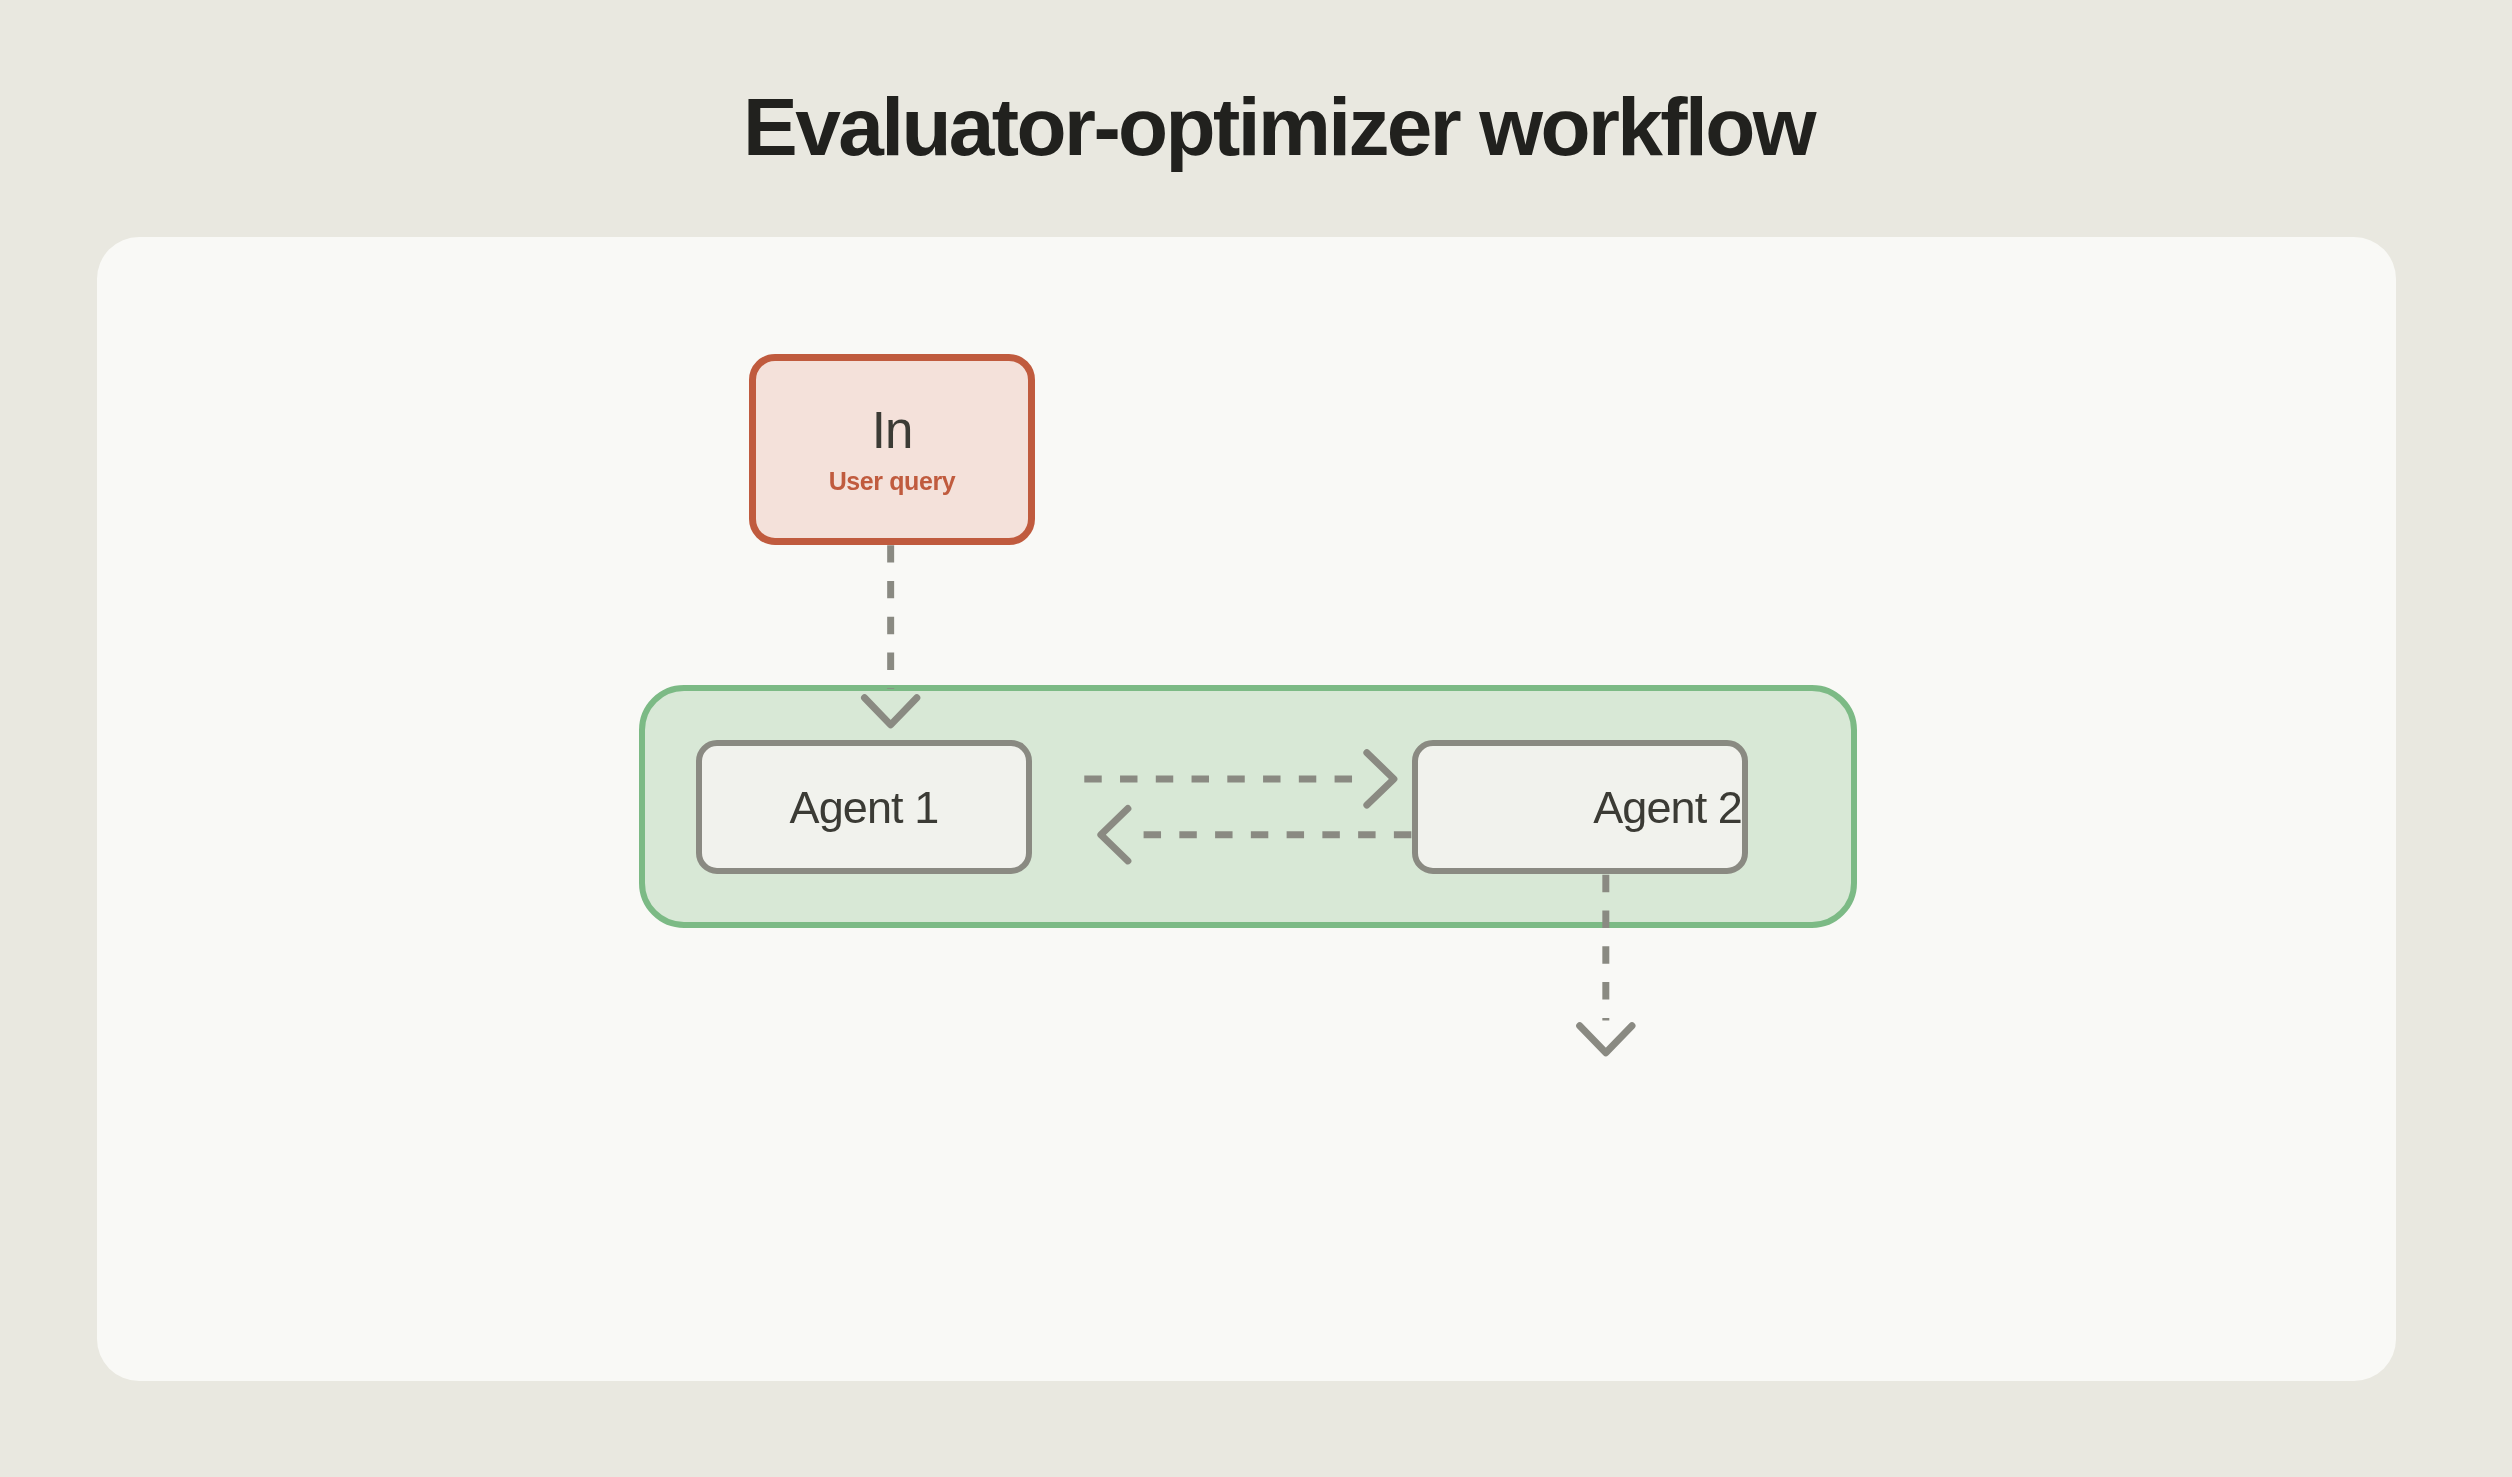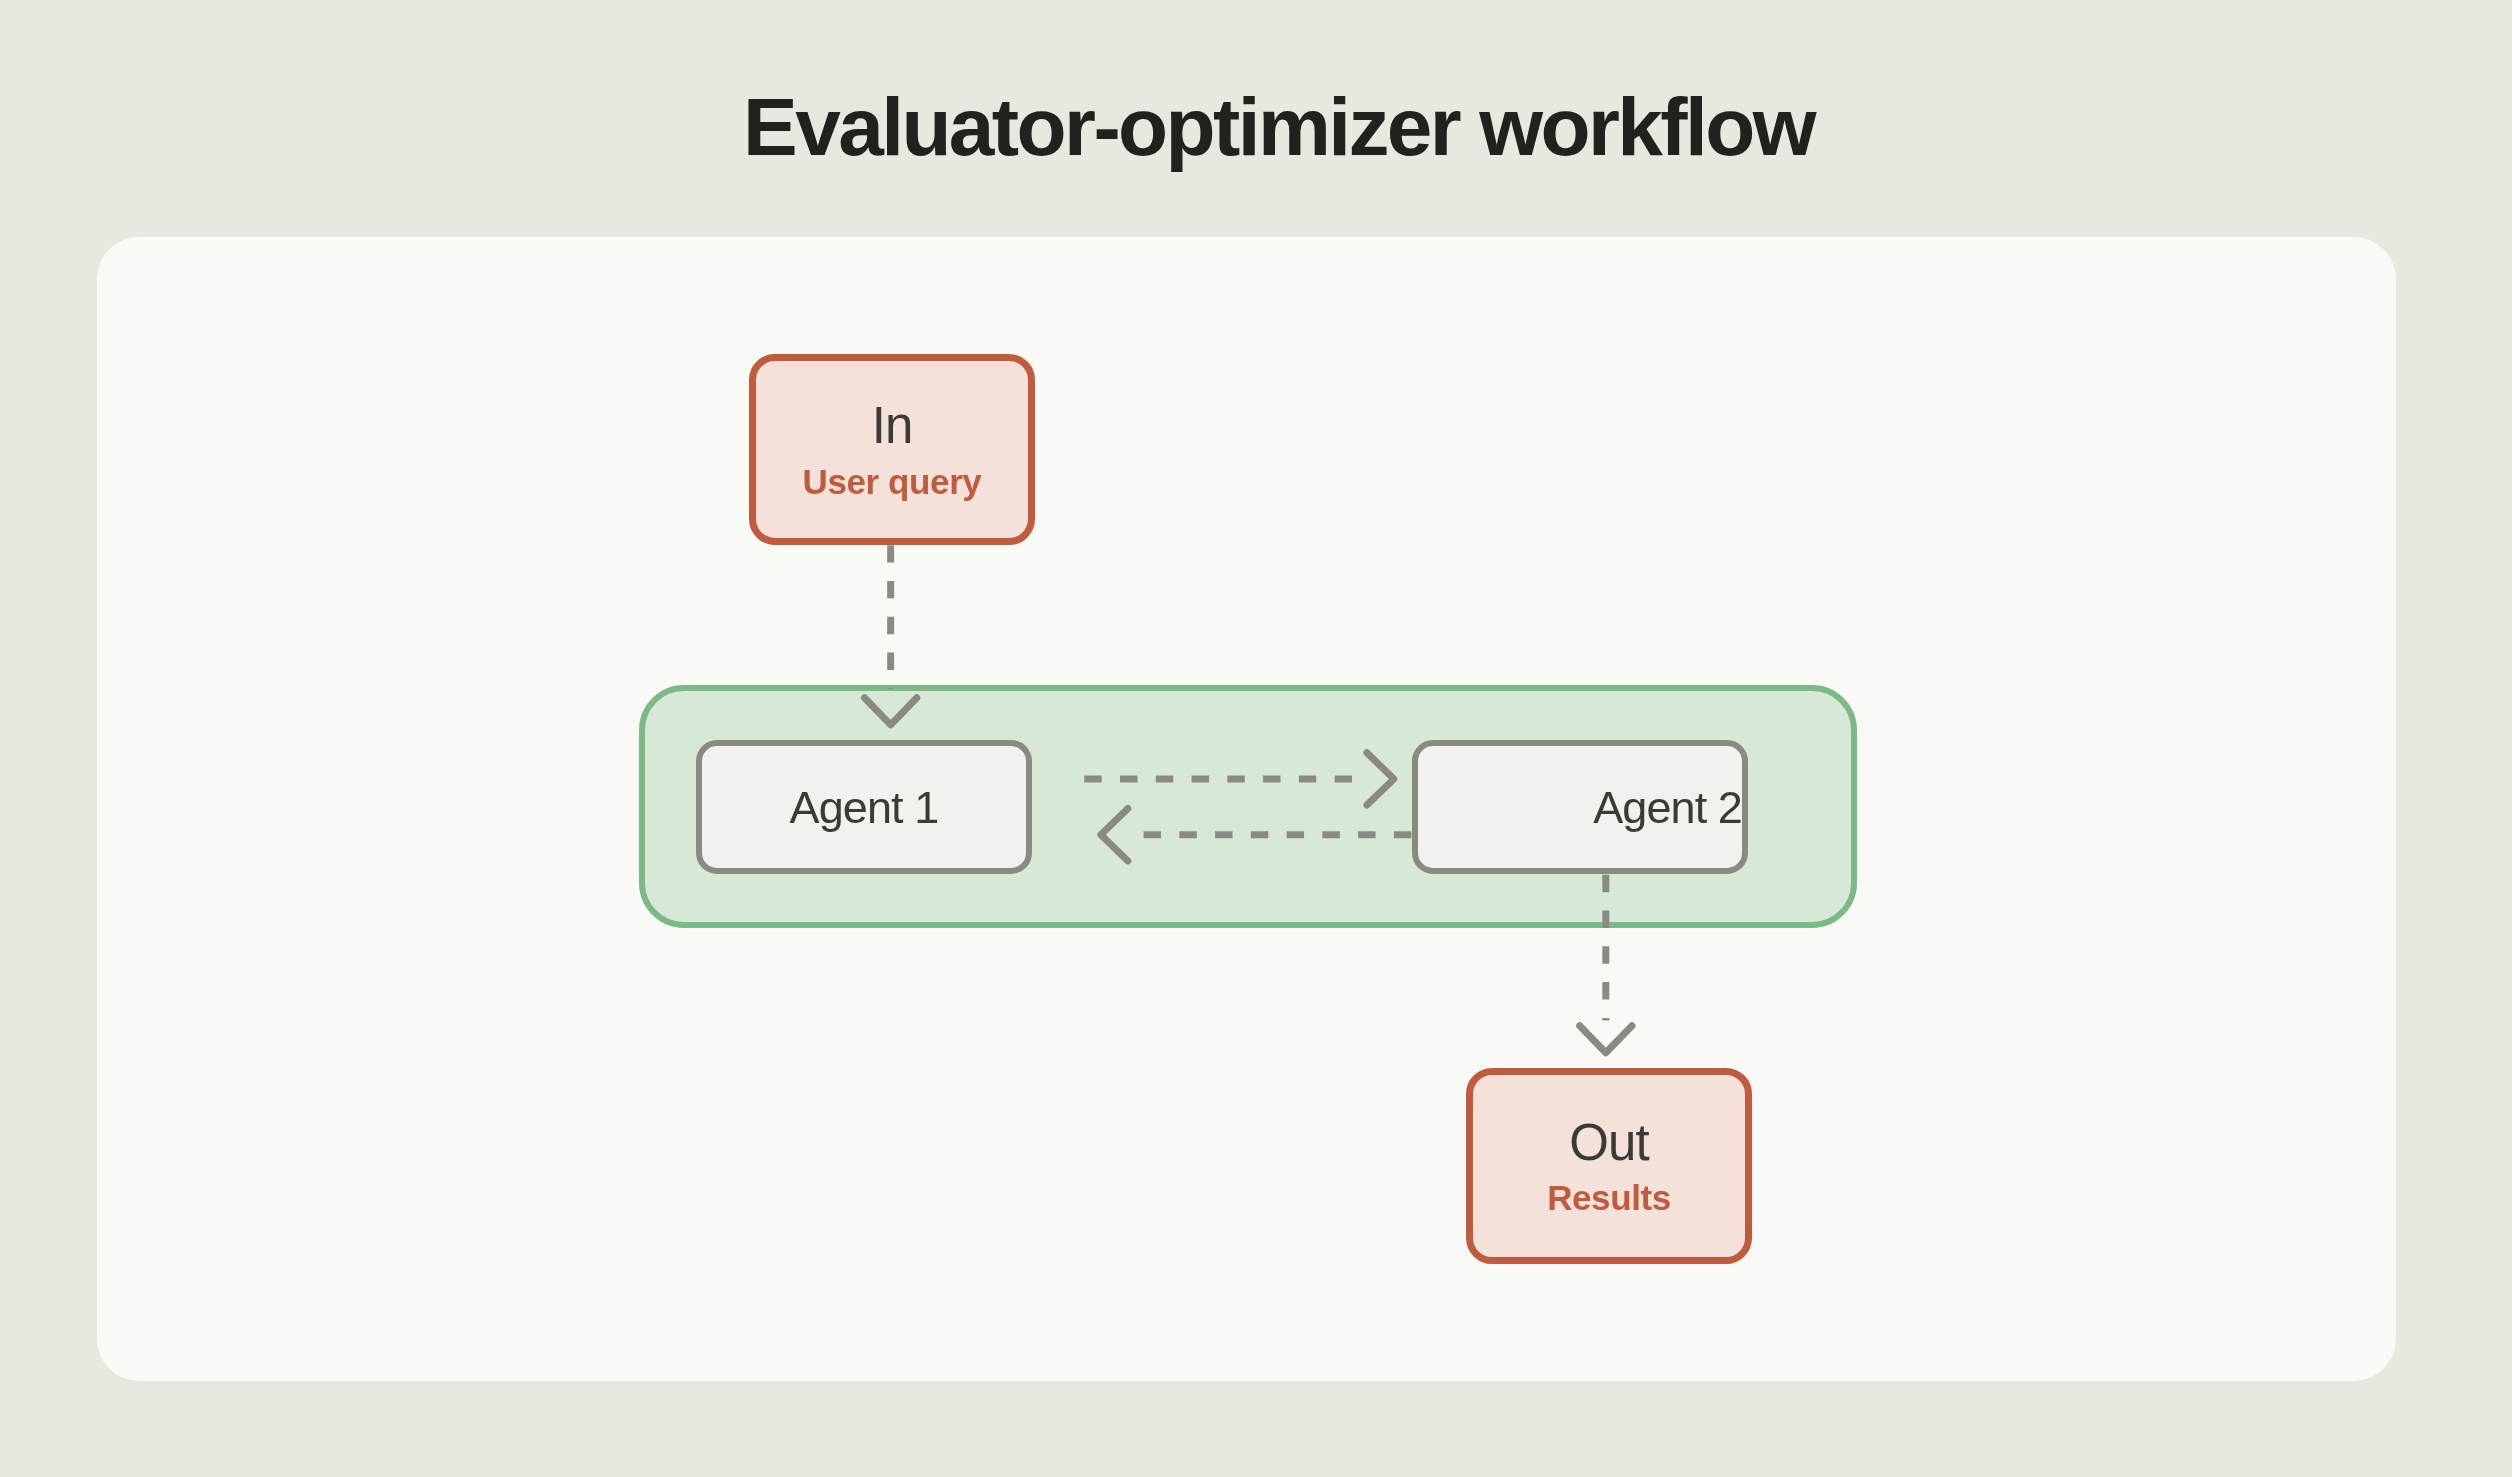--- a/index.html
+++ b/index.html
@@ -60,21 +60,21 @@
   .node-in{ left:652px; top:117px; height:191px;text-align:center; }
   .node-out{ left:1369px; top:831px; height:196px; }
   .endpoint-label{
     font-size:51px;
     font-weight:500;
     color:var(--text-dark);
     letter-spacing:-0.9px;
     line-height:1;
   }
   .endpoint-sublabel{
-    font-size:35px;
+    font-size:25px;
     font-weight:700;
     color:var(--accent-orange);
     letter-spacing:-0.4px;
     line-height:1;
   }
   .loop-group{
     position:absolute;
     left:542px;
     top:448px;
     width:1218px;
@@ -135,24 +135,20 @@
   <div class="loop-group"></div>
 
   <div class="node agent-node node-agent1">
     <div class="agent-label">Agent 1</div>
   </div>
 
   <div class="node agent-node node-agent2">
     <div class="agent-label">Agent 2</div>
   </div>
 
-  <div class="node endpoint-node node-out">
-    <div class="endpoint-label">Out</div>
-    <div class="endpoint-sublabel">Results</div>
-  </div>
 
   <svg class="arrows" viewBox="0 0 2636 1311" aria-hidden="true">
     <g>
       <line x1="910" y1="353" x2="910" y2="518"></line>
       <polyline points="880,528 910,559 940,528"></polyline>
     </g>
     <g>
       <line x1="1132" y1="621" x2="1452" y2="621"></line>
       <polyline points="1456,591 1487,621 1456,651"></polyline>
     </g>

